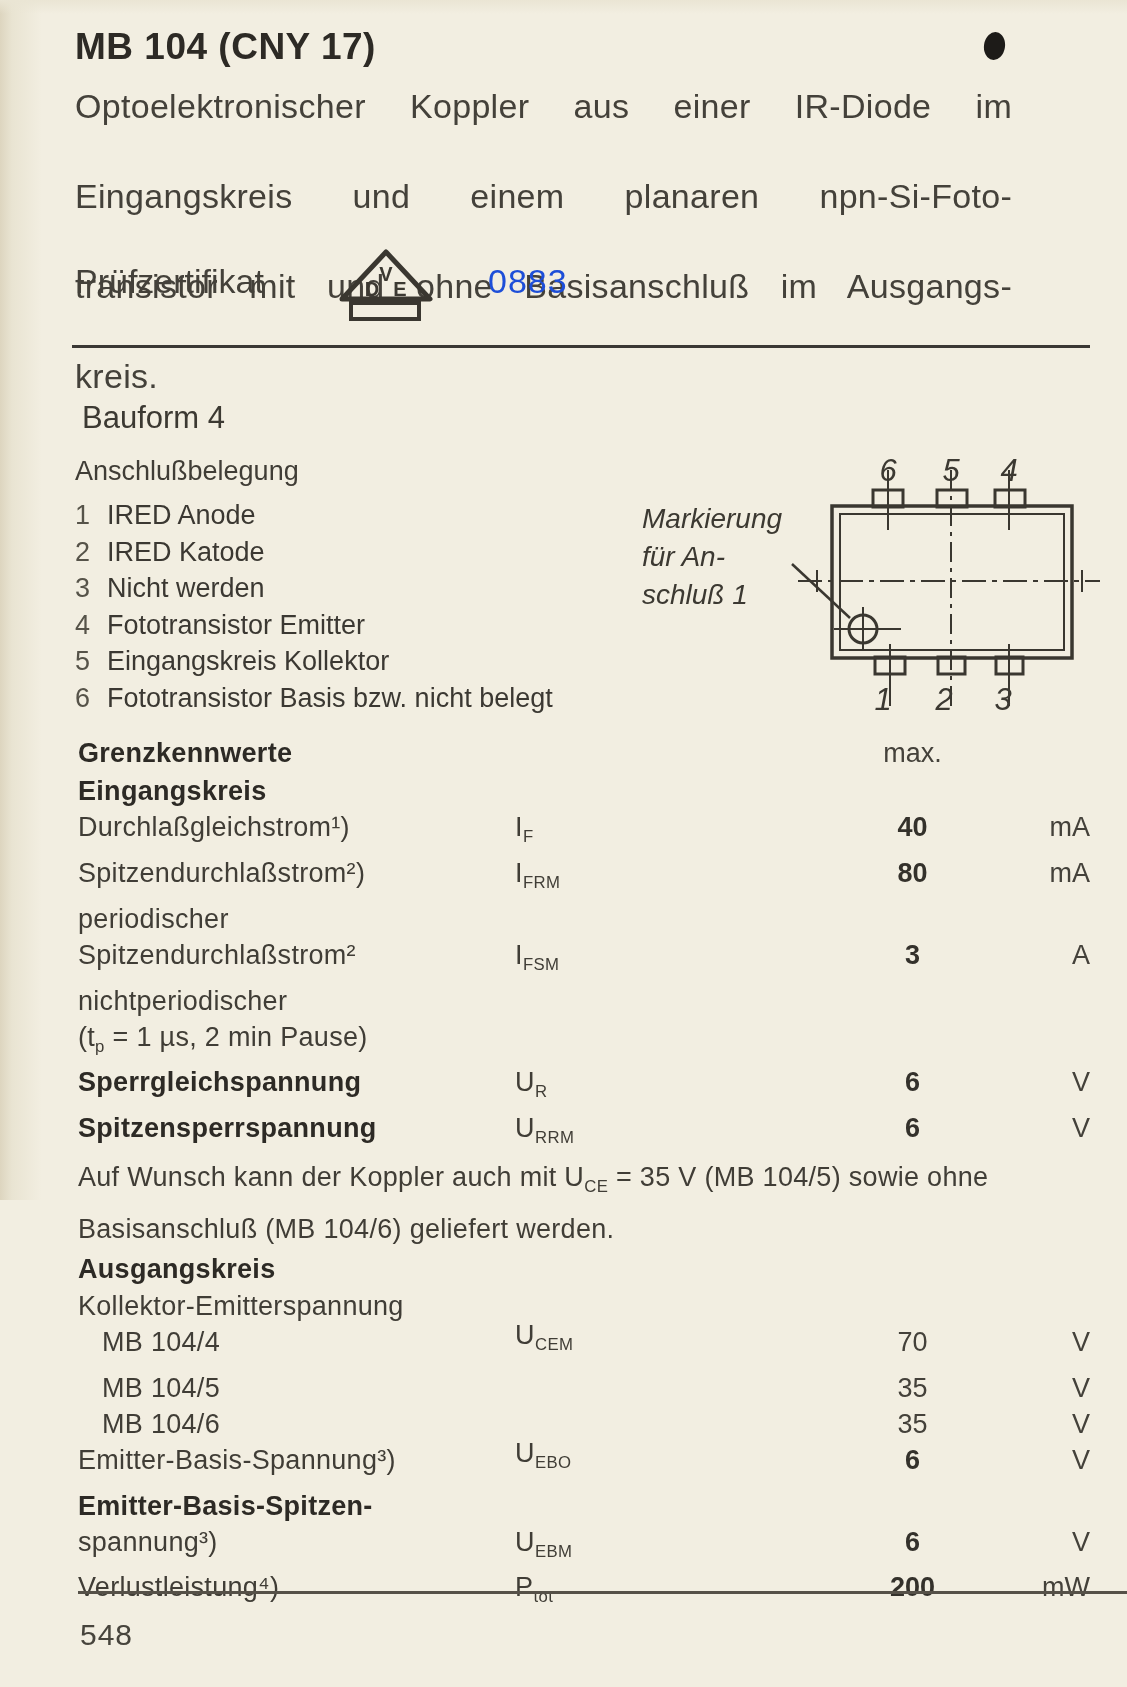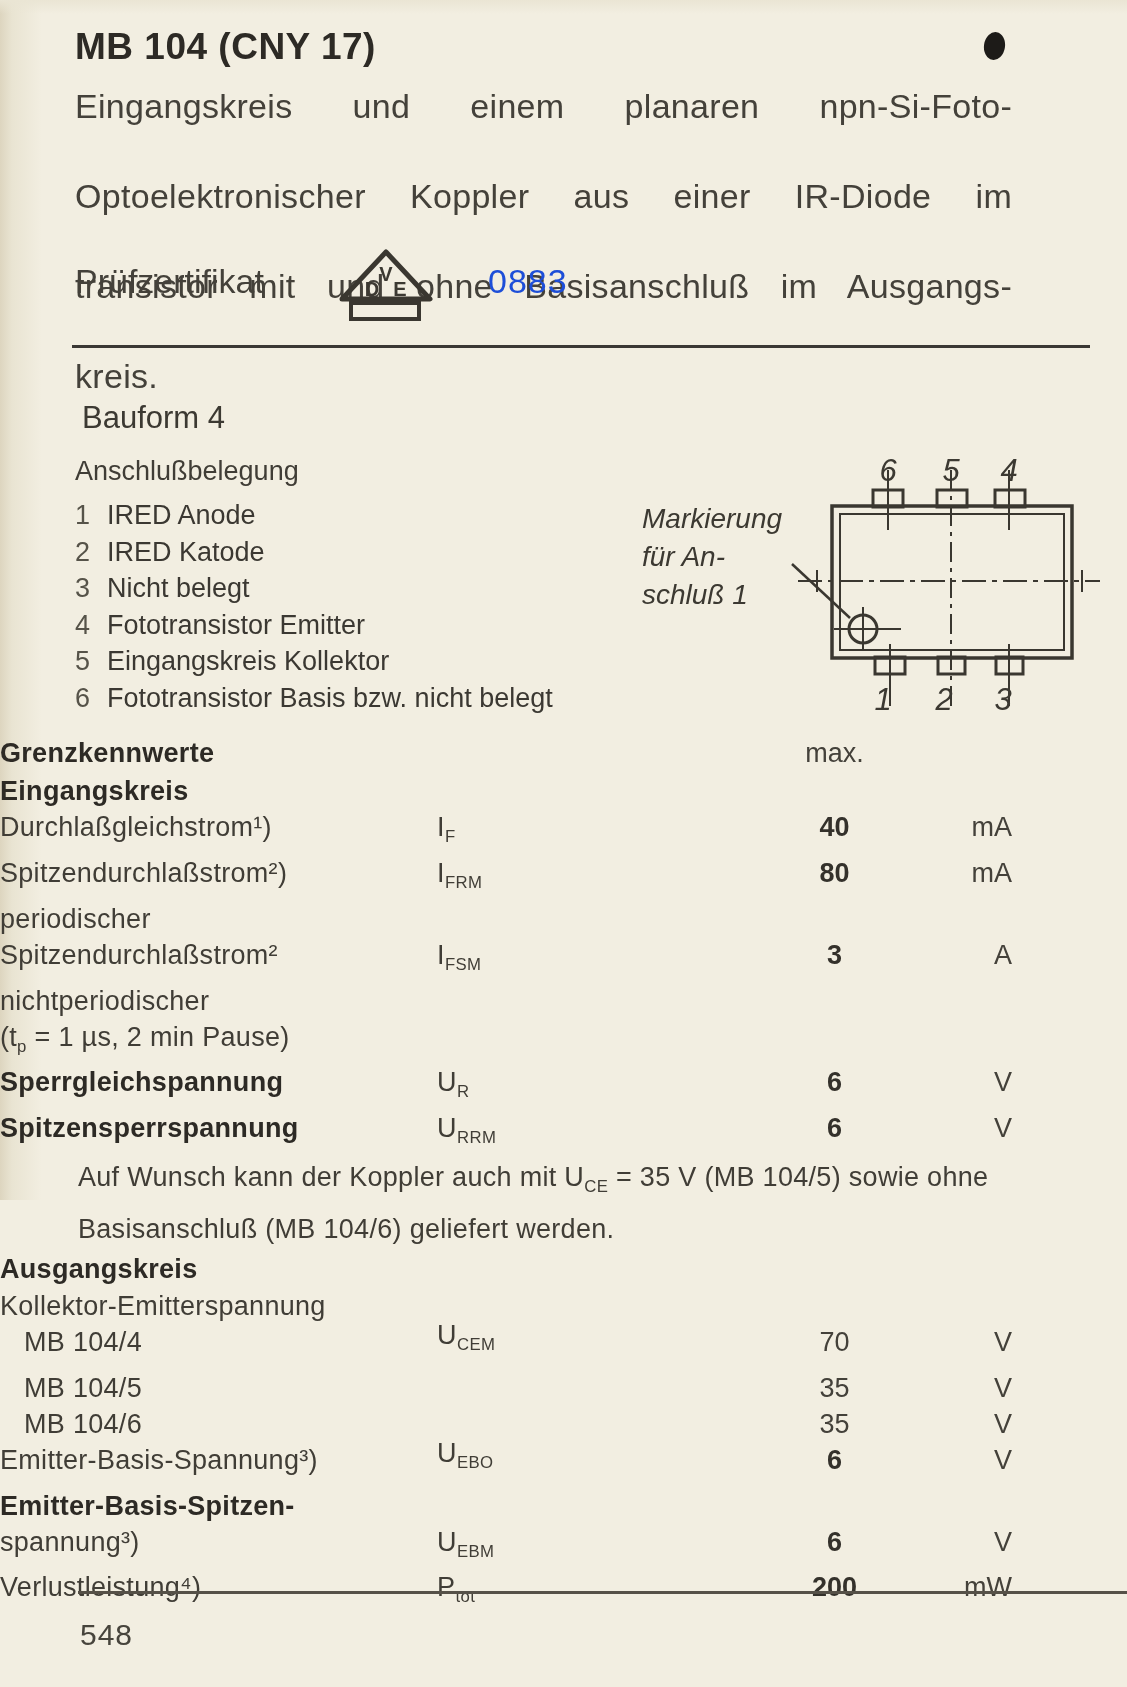--- a/index.html
+++ b/index.html
@@ -40,21 +40,21 @@
 
   .pinlist{position:absolute;left:75px;top:497px;font-size:27px;line-height:36.5px;color:#3b3832;}
   .pinlist .num{display:inline-block;width:32px;color:#565349;}
 
   
   .drawing{position:absolute;left:620px;top:418px;width:507px;height:300px;}
 
   
   .limits{position:absolute;left:0;top:733px;width:1127px;font-size:27px;color:#403d36;}
   .trow{display:grid;grid-template-columns:437px 275px 245px 55px;
-    line-height:36px;align-items:baseline;}
+    padding-left:78px;line-height:36px;align-items:baseline;}
   .trow.hdr{line-height:40px;}
   .trow.outhdr{line-height:38px;}
   .c-label{letter-spacing:.3px;}
   .c-label.b, .bheads{font-weight:700;color:#2d2a25;}
   .c-label.ind{padding-left:24px;}
   .c-sym{letter-spacing:.4px;}
   .c-sym.raised{position:relative;top:-7px;}
   .c-val{text-align:center;font-weight:700;color:#34312b;}
   .c-val.lt{font-weight:400;color:#44413a;}
   .c-unit{text-align:right;color:#44413a;}
@@ -69,22 +69,22 @@
 <body>
 
 <div class="page">
   <div class="edge"></div>
   <div class="edge2"></div>
 
   <div class="title">MB 104 (CNY 17)</div>
   <div class="corner-dot"></div>
 
   <div class="intro">
+    <div class="jline">Optoelektronischer Koppler aus einer IR-Diode im</div>
     <div class="jline">Eingangskreis und einem planaren npn-Si-Foto-</div>
-    <div class="jline">Optoelektronischer Koppler aus einer IR-Diode im</div>
     <div class="jline">transistor mit und ohne Basisanschluß im Ausgangs-</div>
     <div>kreis.</div>
   </div>
 
   <div class="cert-label">Prüfzertifikat</div>
   <svg class="vde-logo" width="100" height="78" viewBox="0 0 100 78">
     <polygon points="50,4 94,51 6,51" fill="none" stroke="#3a3730" stroke-width="5" stroke-linejoin="round"></polygon>
     <rect x="15" y="55" width="68" height="16" fill="none" stroke="#3a3730" stroke-width="4"></rect>
     <text x="50" y="33" text-anchor="middle" font-size="20" font-weight="700">V</text>
     <text x="36" y="48" text-anchor="middle" font-size="20" font-weight="700">D</text>
@@ -93,21 +93,21 @@
   <div class="cert-num">0883</div>
 
   <div class="rule1"></div>
 
   <div class="bauform">Bauform 4</div>
   <div class="anschluss">Anschlußbelegung</div>
 
   <div class="pinlist">
     <div><span class="num">1</span><span>IRED Anode</span></div>
     <div><span class="num">2</span><span>IRED Katode</span></div>
-    <div><span class="num">3</span><span>Nicht belegt</span></div>
+    <div><span class="num">3</span><span>Nicht werden</span></div>
     <div><span class="num">4</span><span>Fototransistor Emitter</span></div>
     <div><span class="num">5</span><span>Eingangskreis Kollektor</span></div>
     <div><span class="num">6</span><span>Fototransistor Basis bzw. nicht belegt</span></div>
   </div>
 
   <svg class="drawing" width="507" height="300" viewBox="0 0 507 300">
 
     <text x="268" y="63" text-anchor="middle" font-size="31" font-style="italic">6</text>
     <text x="331" y="63" text-anchor="middle" font-size="31" font-style="italic">5</text>
     <text x="389" y="63" text-anchor="middle" font-size="31" font-style="italic">4</text>

